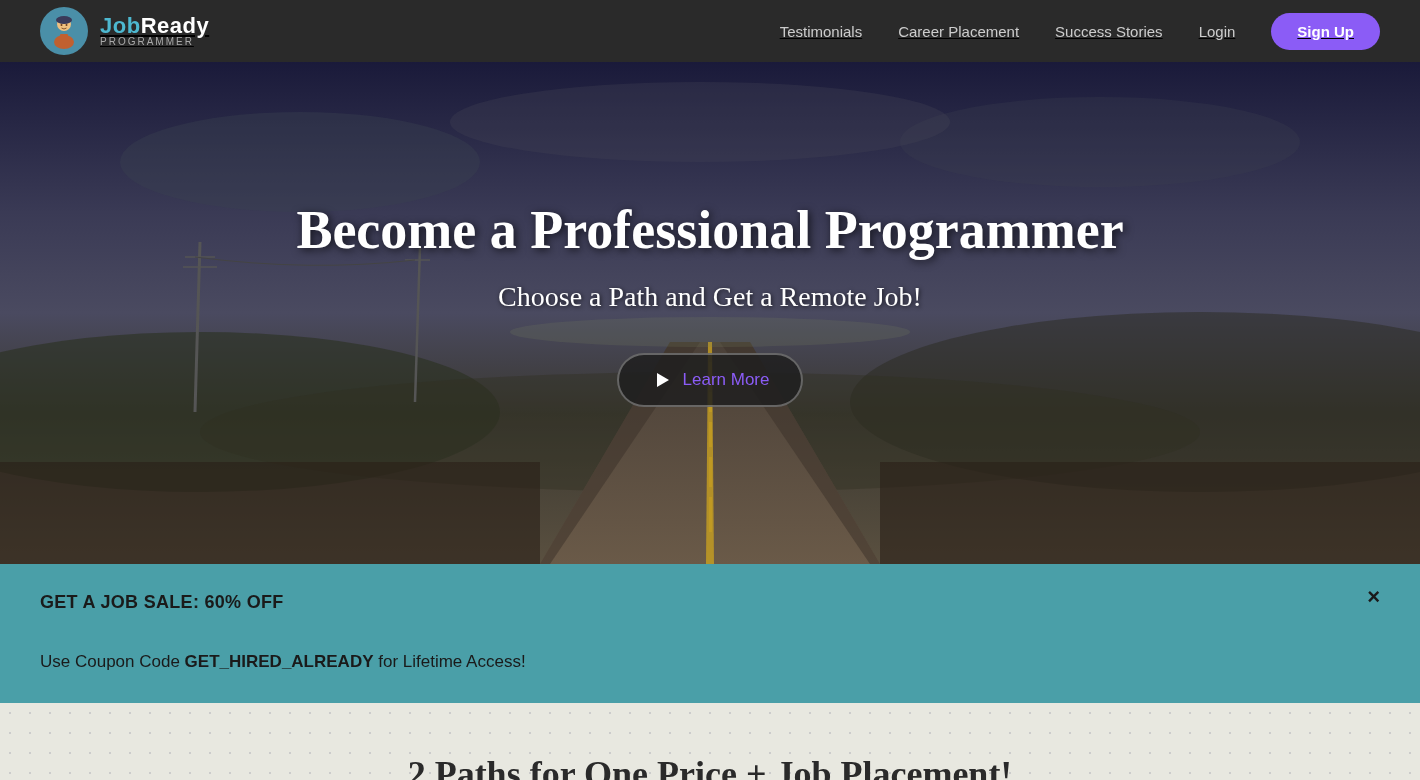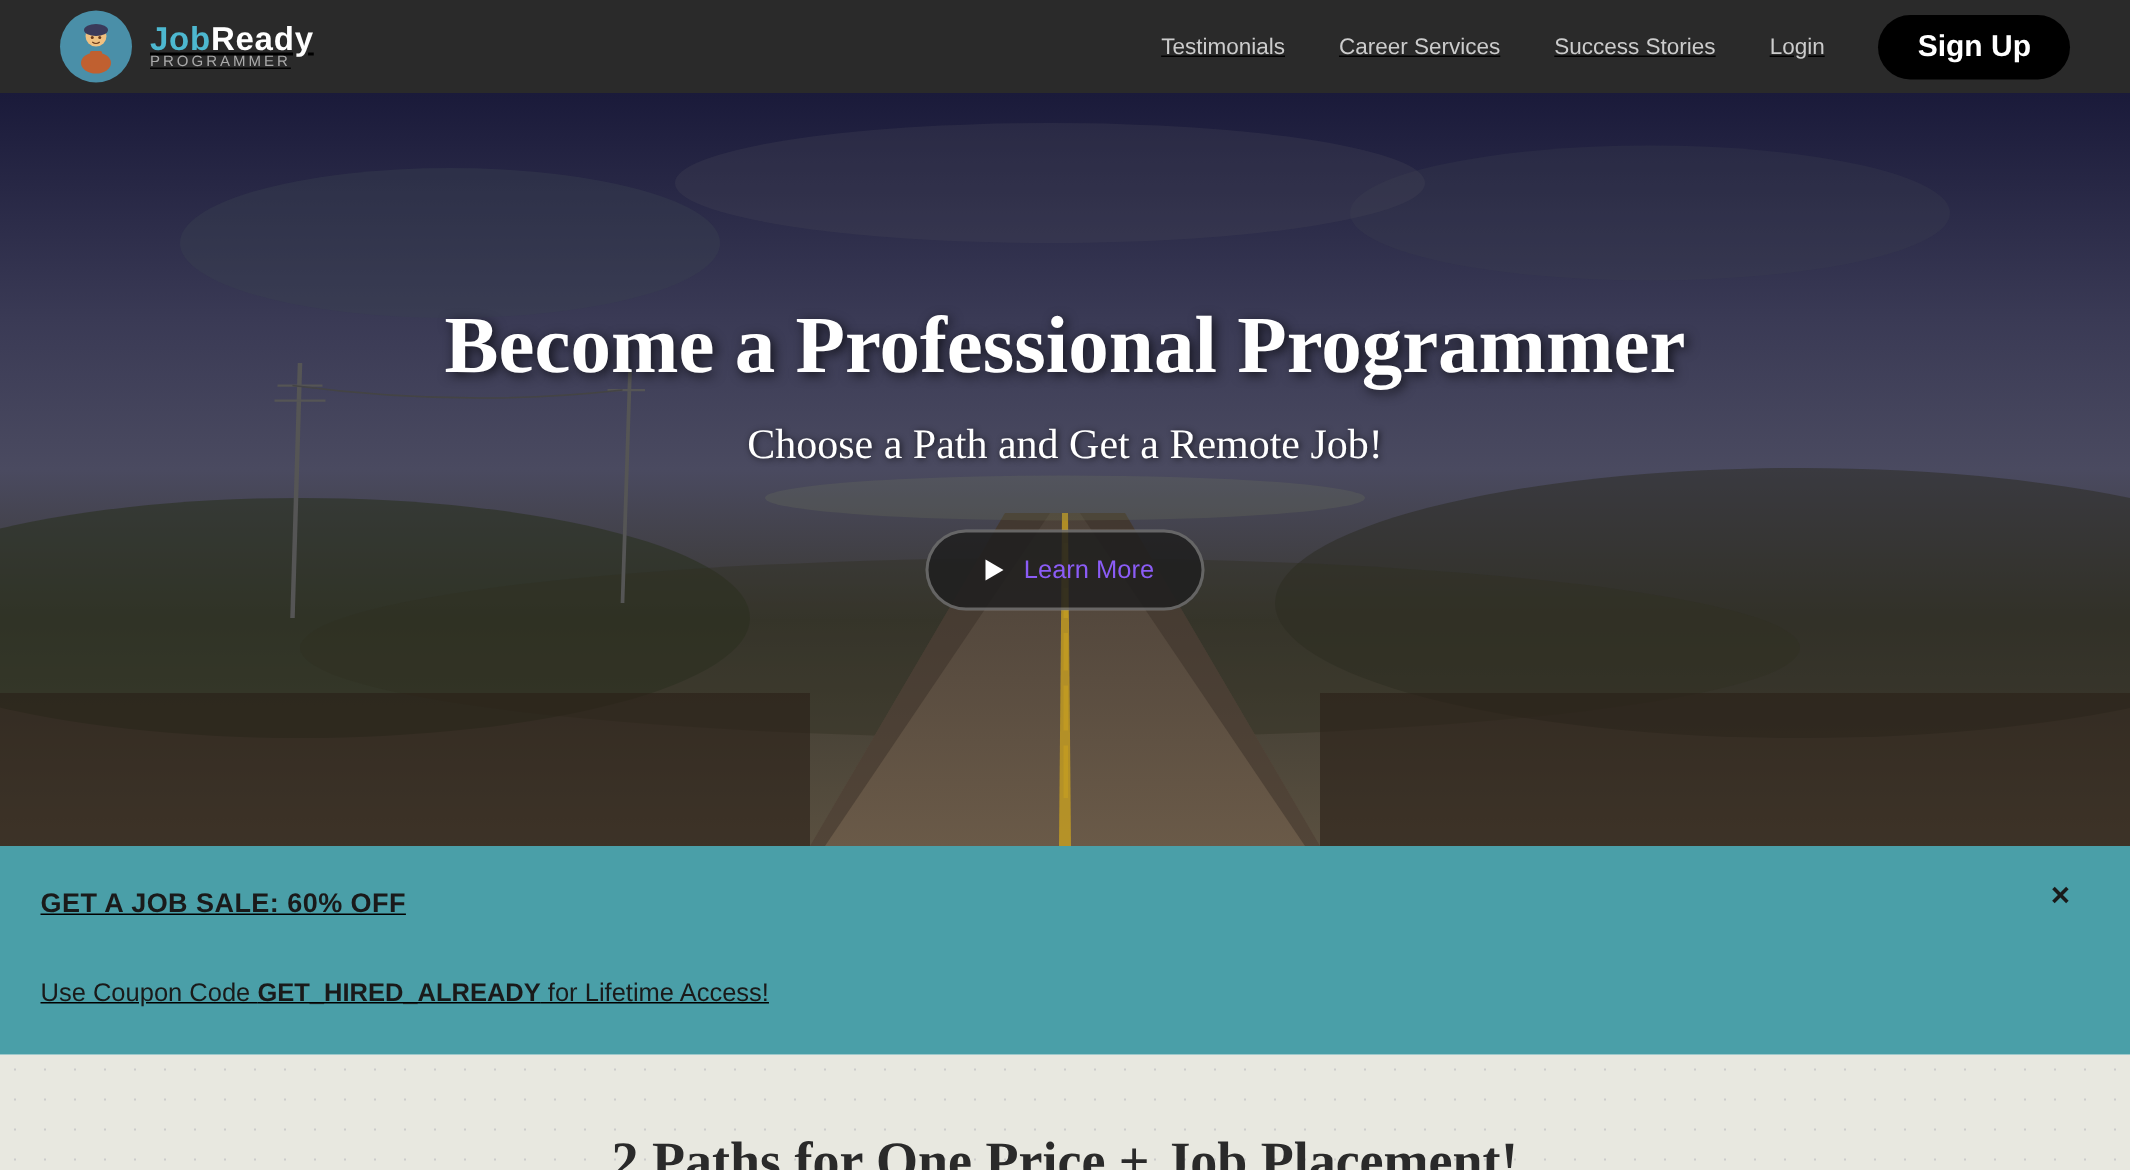--- a/index.html
+++ b/index.html
@@ -65,27 +65,27 @@
       gap: 36px;
     }
     .nav-link {
       color: #ccc;
       font-family: Arial, sans-serif;
       font-size: 15px;
       text-decoration: none;
       cursor: pointer;
     }
     .nav-signup {
-      background-color: #000000;
+      background-color: #8b5cf6;
       color: white;
       border: none;
       border-radius: 25px;
       padding: 10px 26px;
       font-family: Arial, sans-serif;
-      font-size: 20px;
+      font-size: 15px;
       font-weight: 600;
       cursor: pointer;
     }
 
     
     .hero {
       position: relative;
       width: 100%;
       height: 502px;
       display: flex;
@@ -188,26 +188,25 @@
       width: 22px;
       height: 22px;
       display: flex;
       align-items: center;
       justify-content: center;
     }
 
     
     .promo-banner {
       background-color: #4a9fa8;
-      padding: 28px 27px;
+      padding: 28px 40px;
       position: relative;
       min-height: 130px;
       display: flex;
       align-items: center;
-      text-decoration: underline;
     }
     .promo-content {
       max-width: 500px;
     }
     .promo-title {
       font-family: Arial, sans-serif;
       font-size: 18px;
       font-weight: 700;
       color: #1a1a1a;
       margin-bottom: 8px;
@@ -277,21 +276,21 @@
     </div>
     <div class="logo-text">
       <div class="logo-text-top">
         <span style="color: rgb(77, 184, 208);">Job</span><span style="color:white;">Ready</span>
       </div>
       <div class="logo-text-bottom">PROGRAMMER</div>
     </div>
   </div>
   <div class="navbar-right">
     <a class="nav-link">Testimonials</a>
-    <a class="nav-link">Career Services</a>
+    <a class="nav-link">Career Placement</a>
     <a class="nav-link">Success Stories</a>
     <a class="nav-link">Login</a>
     <button class="nav-signup">Sign Up</button>
   </div>
 </nav>
 
 <section class="hero">
   <div class="hero-bg"></div>
 
   <svg class="hero-road" viewBox="0 0 1420 502" preserveAspectRatio="xMidYMid slice" xmlns="http://www.w3.org/2000/svg">

